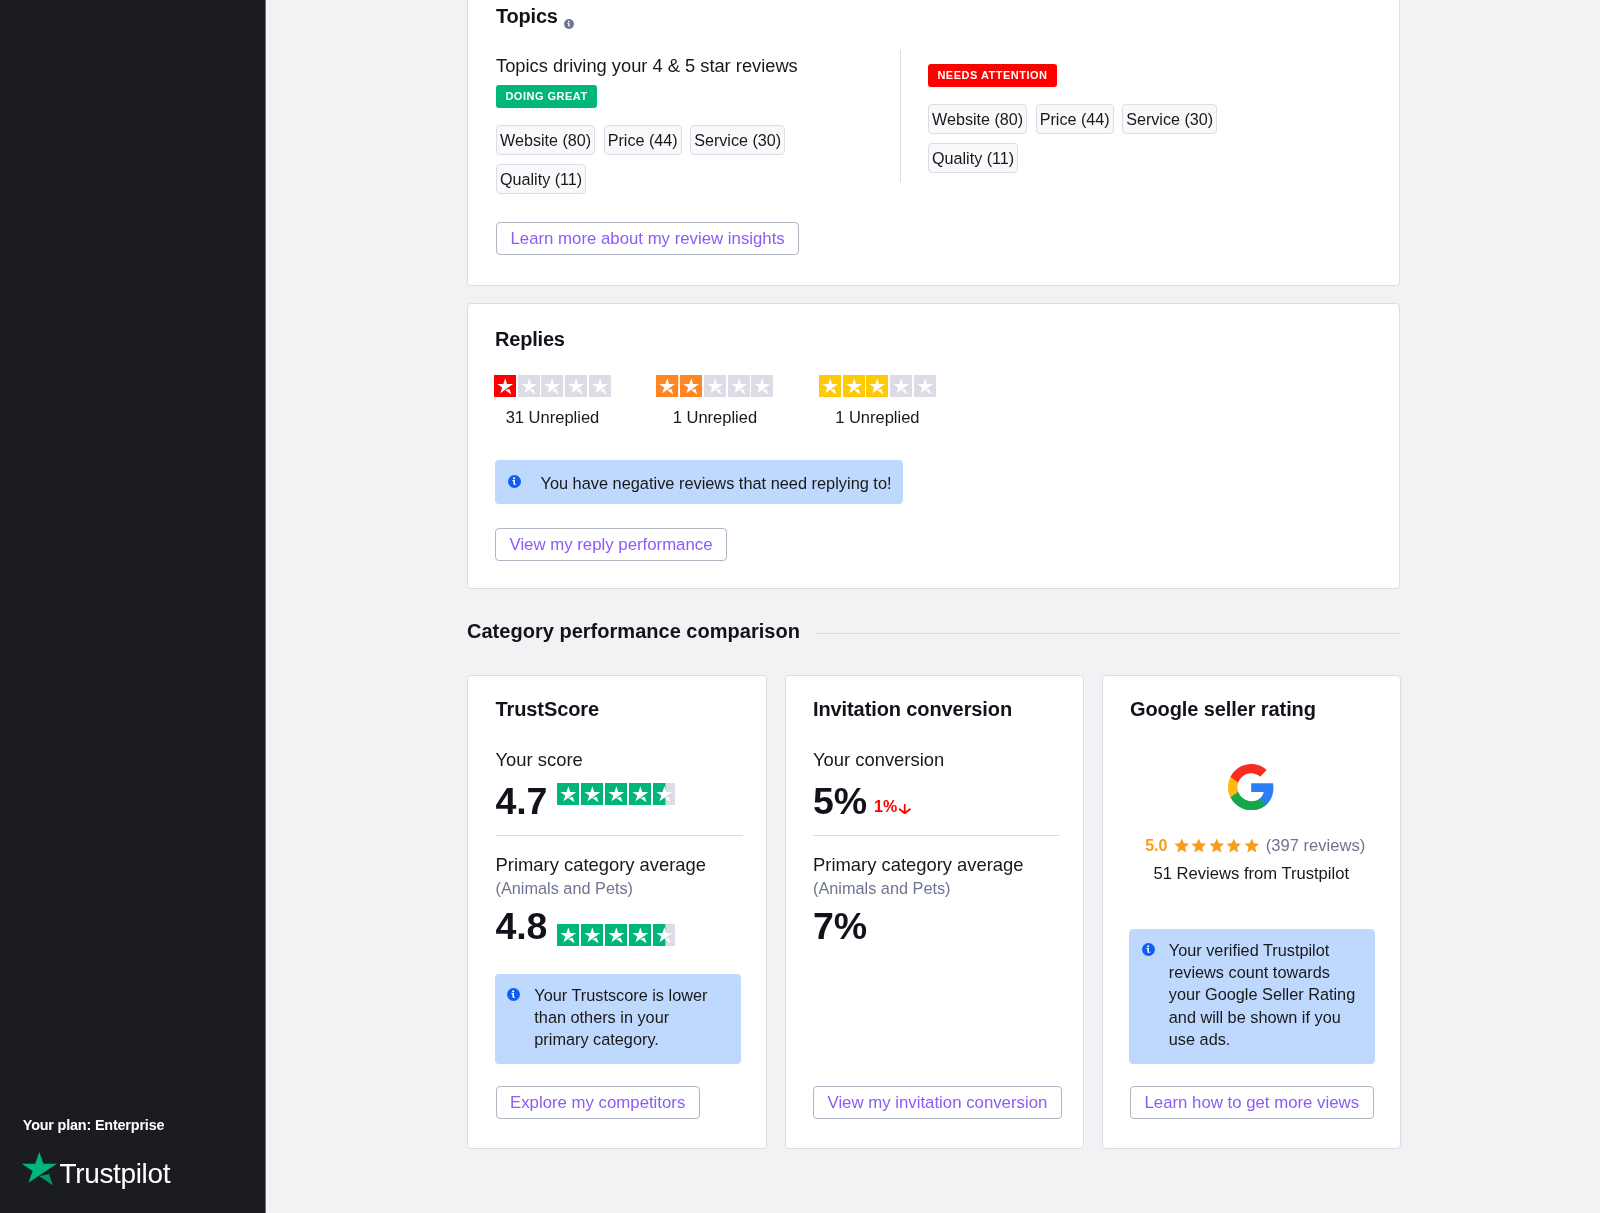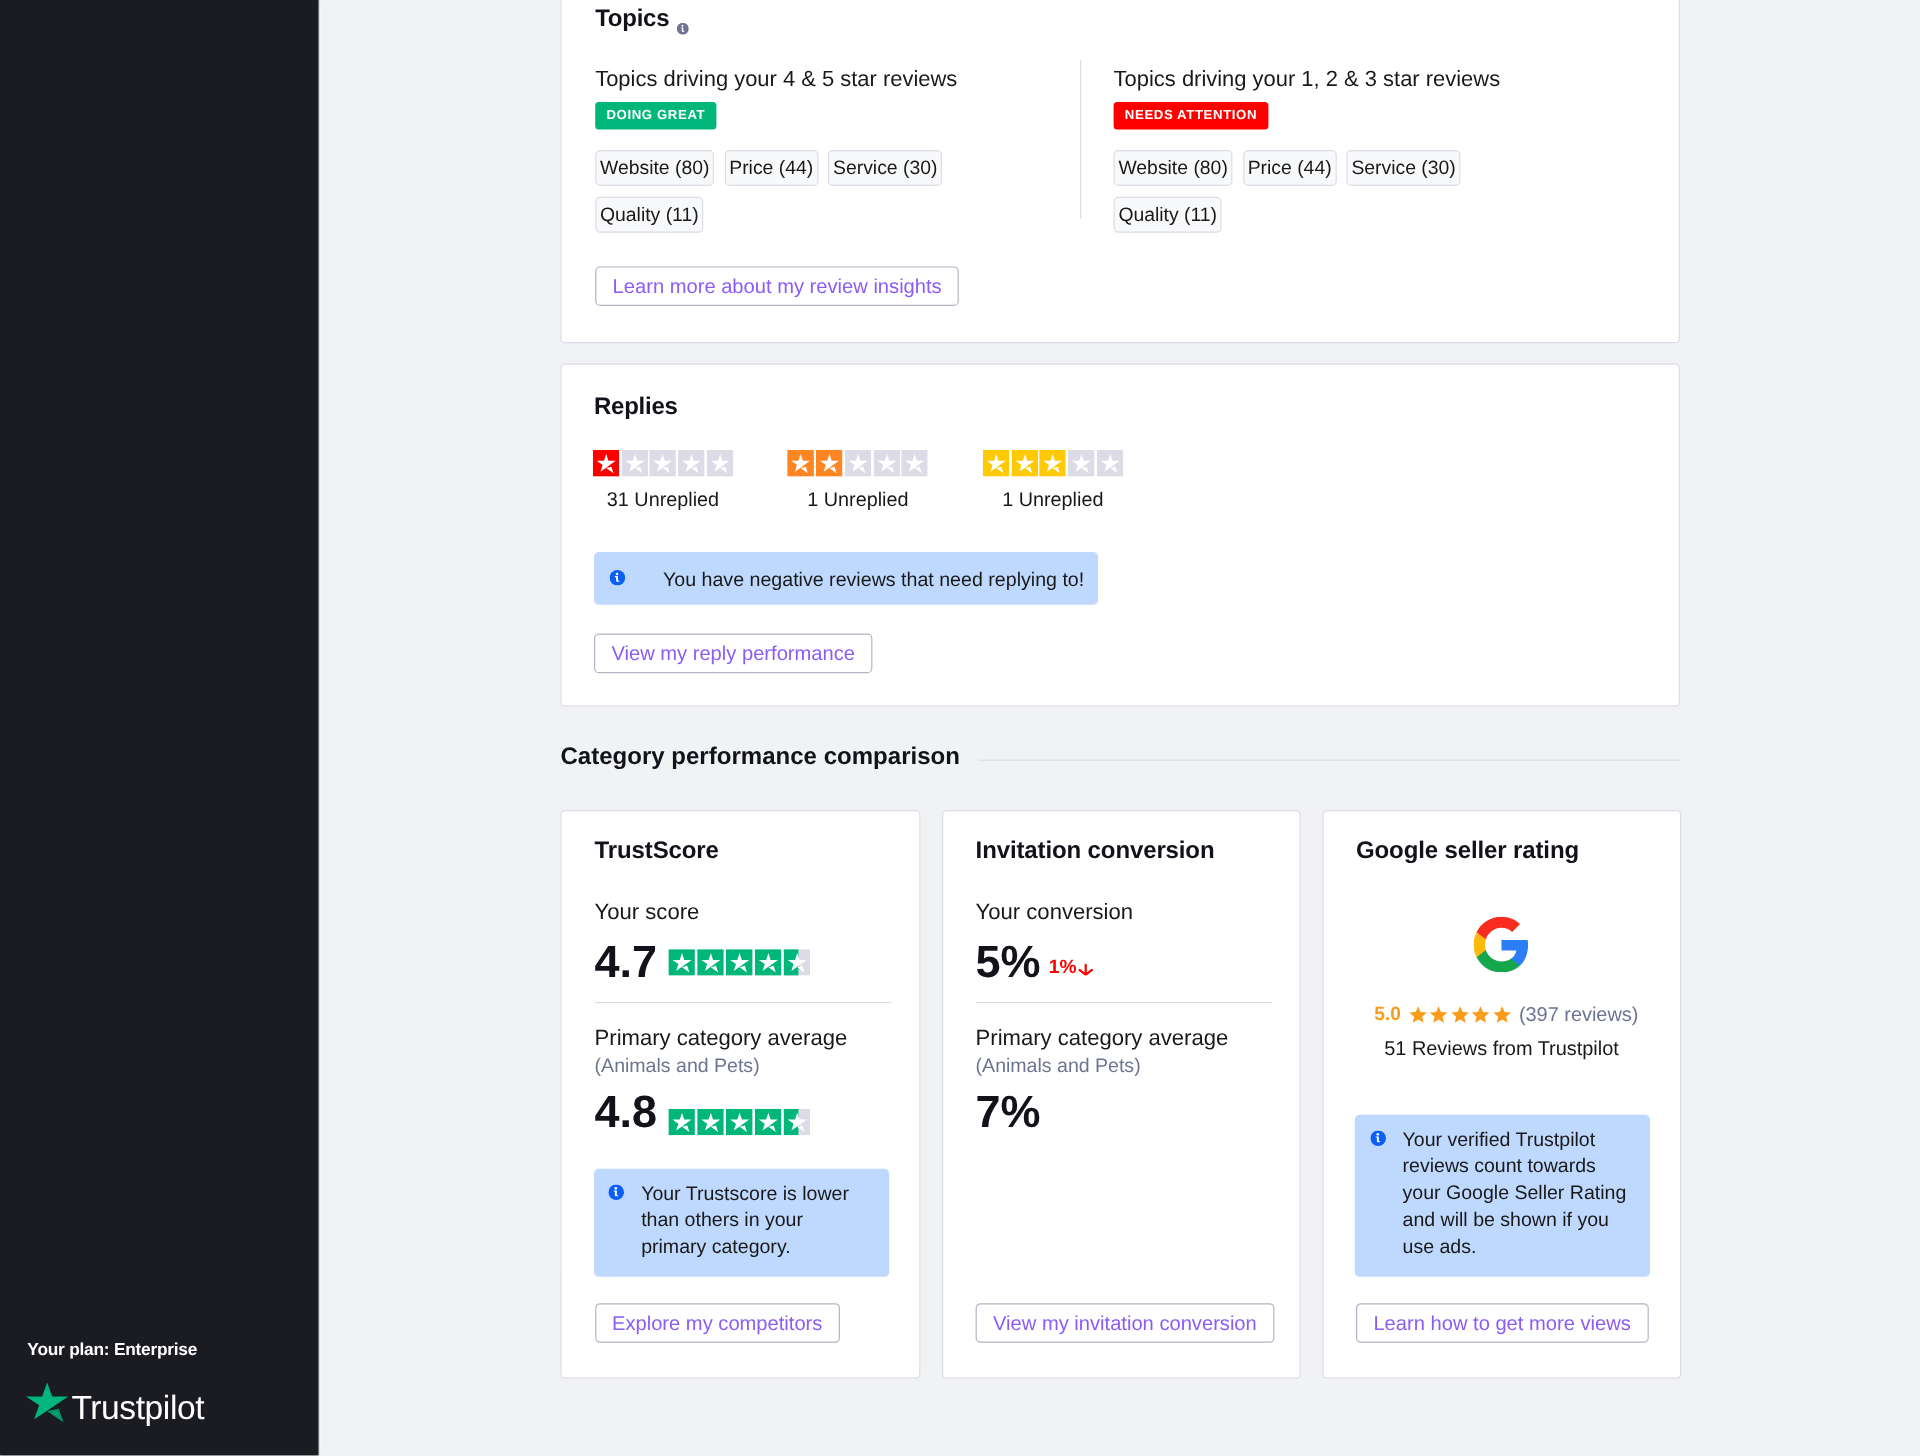--- a/index.html
+++ b/index.html
@@ -69,21 +69,21 @@
   .stars-row { display: flex; gap: 1.5px; }
   .star-box { width: 22.2px; height: 22.2px; }
   .star-box svg { width: 22.2px; height: 22.2px; display: block; }
   .stars-label { margin-top: 11px; font-size: 16.5px; color: #191919; text-align: center; line-height: 19px; }
   .notice {
     position: absolute; display: flex; align-items: flex-start; gap: 9px;
     background: #bfd8fd; border-radius: 4px;
     font-size: 16.3px; color: #191919; line-height: 22px;
   }
   .notice svg { display: block; }
-  #replies-notice { left: 27px; top: 156px; height: 44px; padding: 11.5px 11.5px 0 12.5px; gap: 32px; font-size: 16.35px; white-space: nowrap; }
+  #replies-notice { left: 27px; top: 156px; height: 44px; padding: 11.5px 11.5px 0 12.5px; gap: 20px; font-size: 16.35px; white-space: nowrap; }
   #reply-perf-btn { position: absolute; left: 27px; top: 223.8px; }
 
   
   .section-head { position: absolute; left: 202px; top: 620px; width: 933px; height: 26px; }
   .section-head .t { position: absolute; left: 0; top: 0; font-size: 20px; font-weight: bold; color: #12121a; white-space: nowrap; letter-spacing: 0.02px; }
   .section-head .rule { position: absolute; left: 348px; top: 12.8px; right: 0; height: 1px; background: #dcdce6; }
 
   .perf-card { top: 674.5px; width: 299.5px; height: 474.2px; }
   #perf-1 { left: 202px; }
   #perf-2 { left: 519.5px; }
@@ -143,21 +143,20 @@
         <div class="topics-col-head">Topics driving your 4 &amp; 5 star reviews</div>
         <div class="badge" style="background:#00b67a">DOING GREAT</div>
         <div class="tag-wrap">
           <span class="tag">Website (80)</span>
           <span class="tag">Price (44)</span>
           <span class="tag">Service (30)</span>
           <span class="tag">Quality (11)</span>
         </div>
       </div>
       <div class="topics-col right">
-        <div class="topics-col-head">Topics driving your 1, 2 &amp; 3 star reviews</div>
         <div class="badge" style="background:#ff0000">NEEDS ATTENTION</div>
         <div class="tag-wrap">
           <span class="tag">Website (80)</span>
           <span class="tag">Price (44)</span>
           <span class="tag">Service (30)</span>
           <span class="tag">Quality (11)</span>
         </div>
       </div>
 
       <a class="btn" id="learn-insights-btn">Learn more about my review insights</a>
@@ -316,21 +315,21 @@
     </div>
 
     <div class="section-head">
       <span class="t">Category performance comparison</span>
       <span class="rule"></span>
     </div>
 
     <div class="card perf-card" id="perf-1">
       <div class="perf-title">TrustScore</div>
       <div class="perf-sub" style="top:73px">Your score</div>
-      <div style="position:absolute;left:27.5px;top:107.5px;display:flex;align-items:center;gap:9.3px">
+      <div style="position:absolute;left:27.5px;top:107.5px;display:flex;align-items:flex-start;gap:9.3px">
         <span class="big-num">4.7</span>
         <span class="tp-stars" id="ts1">
             <span class="tp-star">
               <svg width="22.5" height="22.1" viewBox="0 0 24 24" preserveAspectRatio="none">
                 <rect width="24" height="24" fill="#00b67a"></rect>
                 <g transform="translate(12.1,12.05) scale(0.825) translate(-12,-12)">
                   <path d="M22.27 9.16h-7.85L12 1.64 9.58 9.16H1.73l6.35 4.6-2.42 7.52 6.35-4.6 3.92-2.84 6.34-4.68zM12 17.07l5.6-1.42 2.34 7.21z" fill="#ffffff"></path>
                 </g>
               </svg>
             </span>

